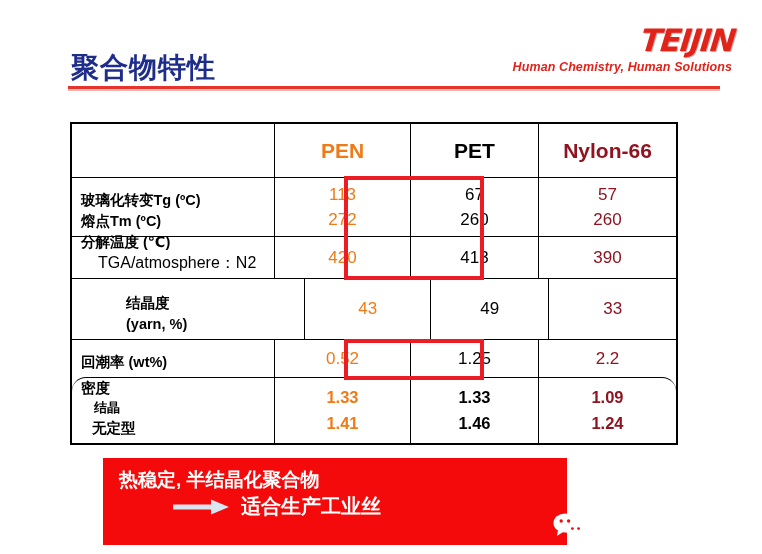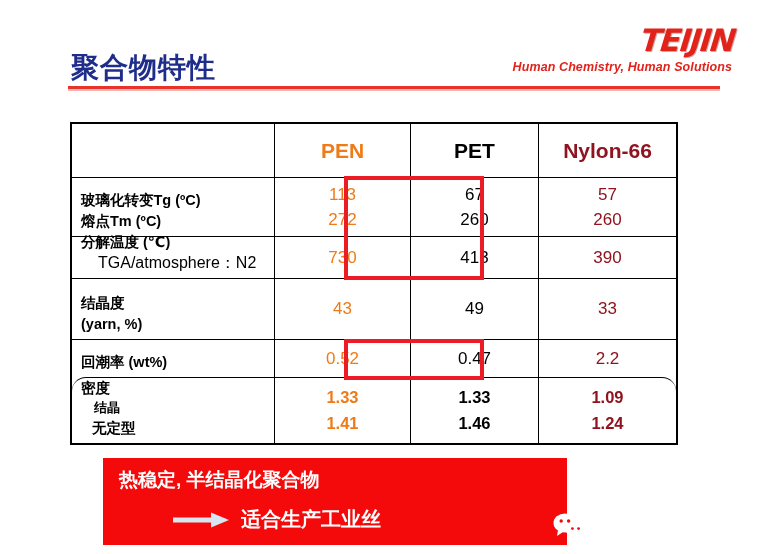--- a/index.html
+++ b/index.html
@@ -66,21 +66,21 @@
   .cell-nylon{width:137px;border-right:none;}
 
   .hdr{height:53px;}
   .hdr .cell-v{font-size:21px;font-weight:bold;}
   .c-pen{color:#ee7b18;}
   .c-pet{color:#000000;}
   .c-nylon{color:#8f1420;}
 
   .r-tgtm{height:59px;}
   .r-decomp{height:42px;}
-  .r-cryst{height:61px;}
+  .r-cryst{height:61px;padding-left:45px;}
   .r-moist{height:38px;}
   .r-dens{height:66px;border-radius:14px;}
 
   .lbl-main{font-size:14.5px;font-weight:bold;color:#000;line-height:1.45;white-space:nowrap;}
   .lbl-sub{font-size:16px;font-weight:normal;color:#000;padding-left:17px;line-height:1.3;white-space:nowrap;}
   .lbl-ind{padding-left:11px;}
   .lbl-ind2{padding-left:13px;font-size:13px;}
 
   .val{font-size:17px;font-weight:normal;line-height:1.5;}
   .val-sm{font-size:16.5px;font-weight:bold;line-height:1.55;}
@@ -93,21 +93,21 @@
   
   #conclusion-banner{
     position:absolute;left:103px;top:458px;width:464px;height:87px;
     background:#f40a0a;
   }
   #banner-line1{
     position:absolute;left:16px;top:9px;
     font-size:19px;font-weight:bold;color:#ffffff;white-space:nowrap;
   }
   #banner-line2-wrap{
-    position:absolute;left:70px;top:48px;display:flex;align-items:center;gap:12px;
+    position:absolute;left:70px;top:35px;display:flex;align-items:center;gap:12px;
   }
   #banner-arrow{display:block;}
   #banner-line2{
     font-size:20px;font-weight:bold;color:#ffffff;white-space:nowrap;
   }
 
   
   #watermark{
     position:absolute;left:553px;top:511px;
     display:flex;align-items:center;gap:7px;
@@ -155,21 +155,21 @@
       <span class="val">260</span>
     </div>
   </div>
 
   <div class="trow r-decomp">
     <div class="cell-label">
       <div class="lbl-main">分解温度 (℃)</div>
       <div class="lbl-sub">TGA/atmosphere：N2</div>
     </div>
     <div class="cell-v cell-pen c-pen">
-      <span class="val">730</span>
+      <span class="val">420</span>
     </div>
     <div class="cell-v cell-pet c-pet">
       <span class="val">413</span>
     </div>
     <div class="cell-v cell-nylon c-nylon">
       <span class="val">390</span>
     </div>
   </div>
 
   <div class="trow r-cryst">
@@ -189,21 +189,21 @@
   </div>
 
   <div class="trow r-moist">
     <div class="cell-label">
       <div class="lbl-main">回潮率 (wt%)</div>
     </div>
     <div class="cell-v cell-pen c-pen">
       <span class="val">0.52</span>
     </div>
     <div class="cell-v cell-pet c-pet">
-      <span class="val">0.47</span>
+      <span class="val">1.25</span>
     </div>
     <div class="cell-v cell-nylon c-nylon">
       <span class="val">2.2</span>
     </div>
   </div>
 
   <div class="trow r-dens">
     <div class="cell-label">
       <div class="lbl-main">密度</div>
       <div class="lbl-main lbl-ind2">结晶</div>

